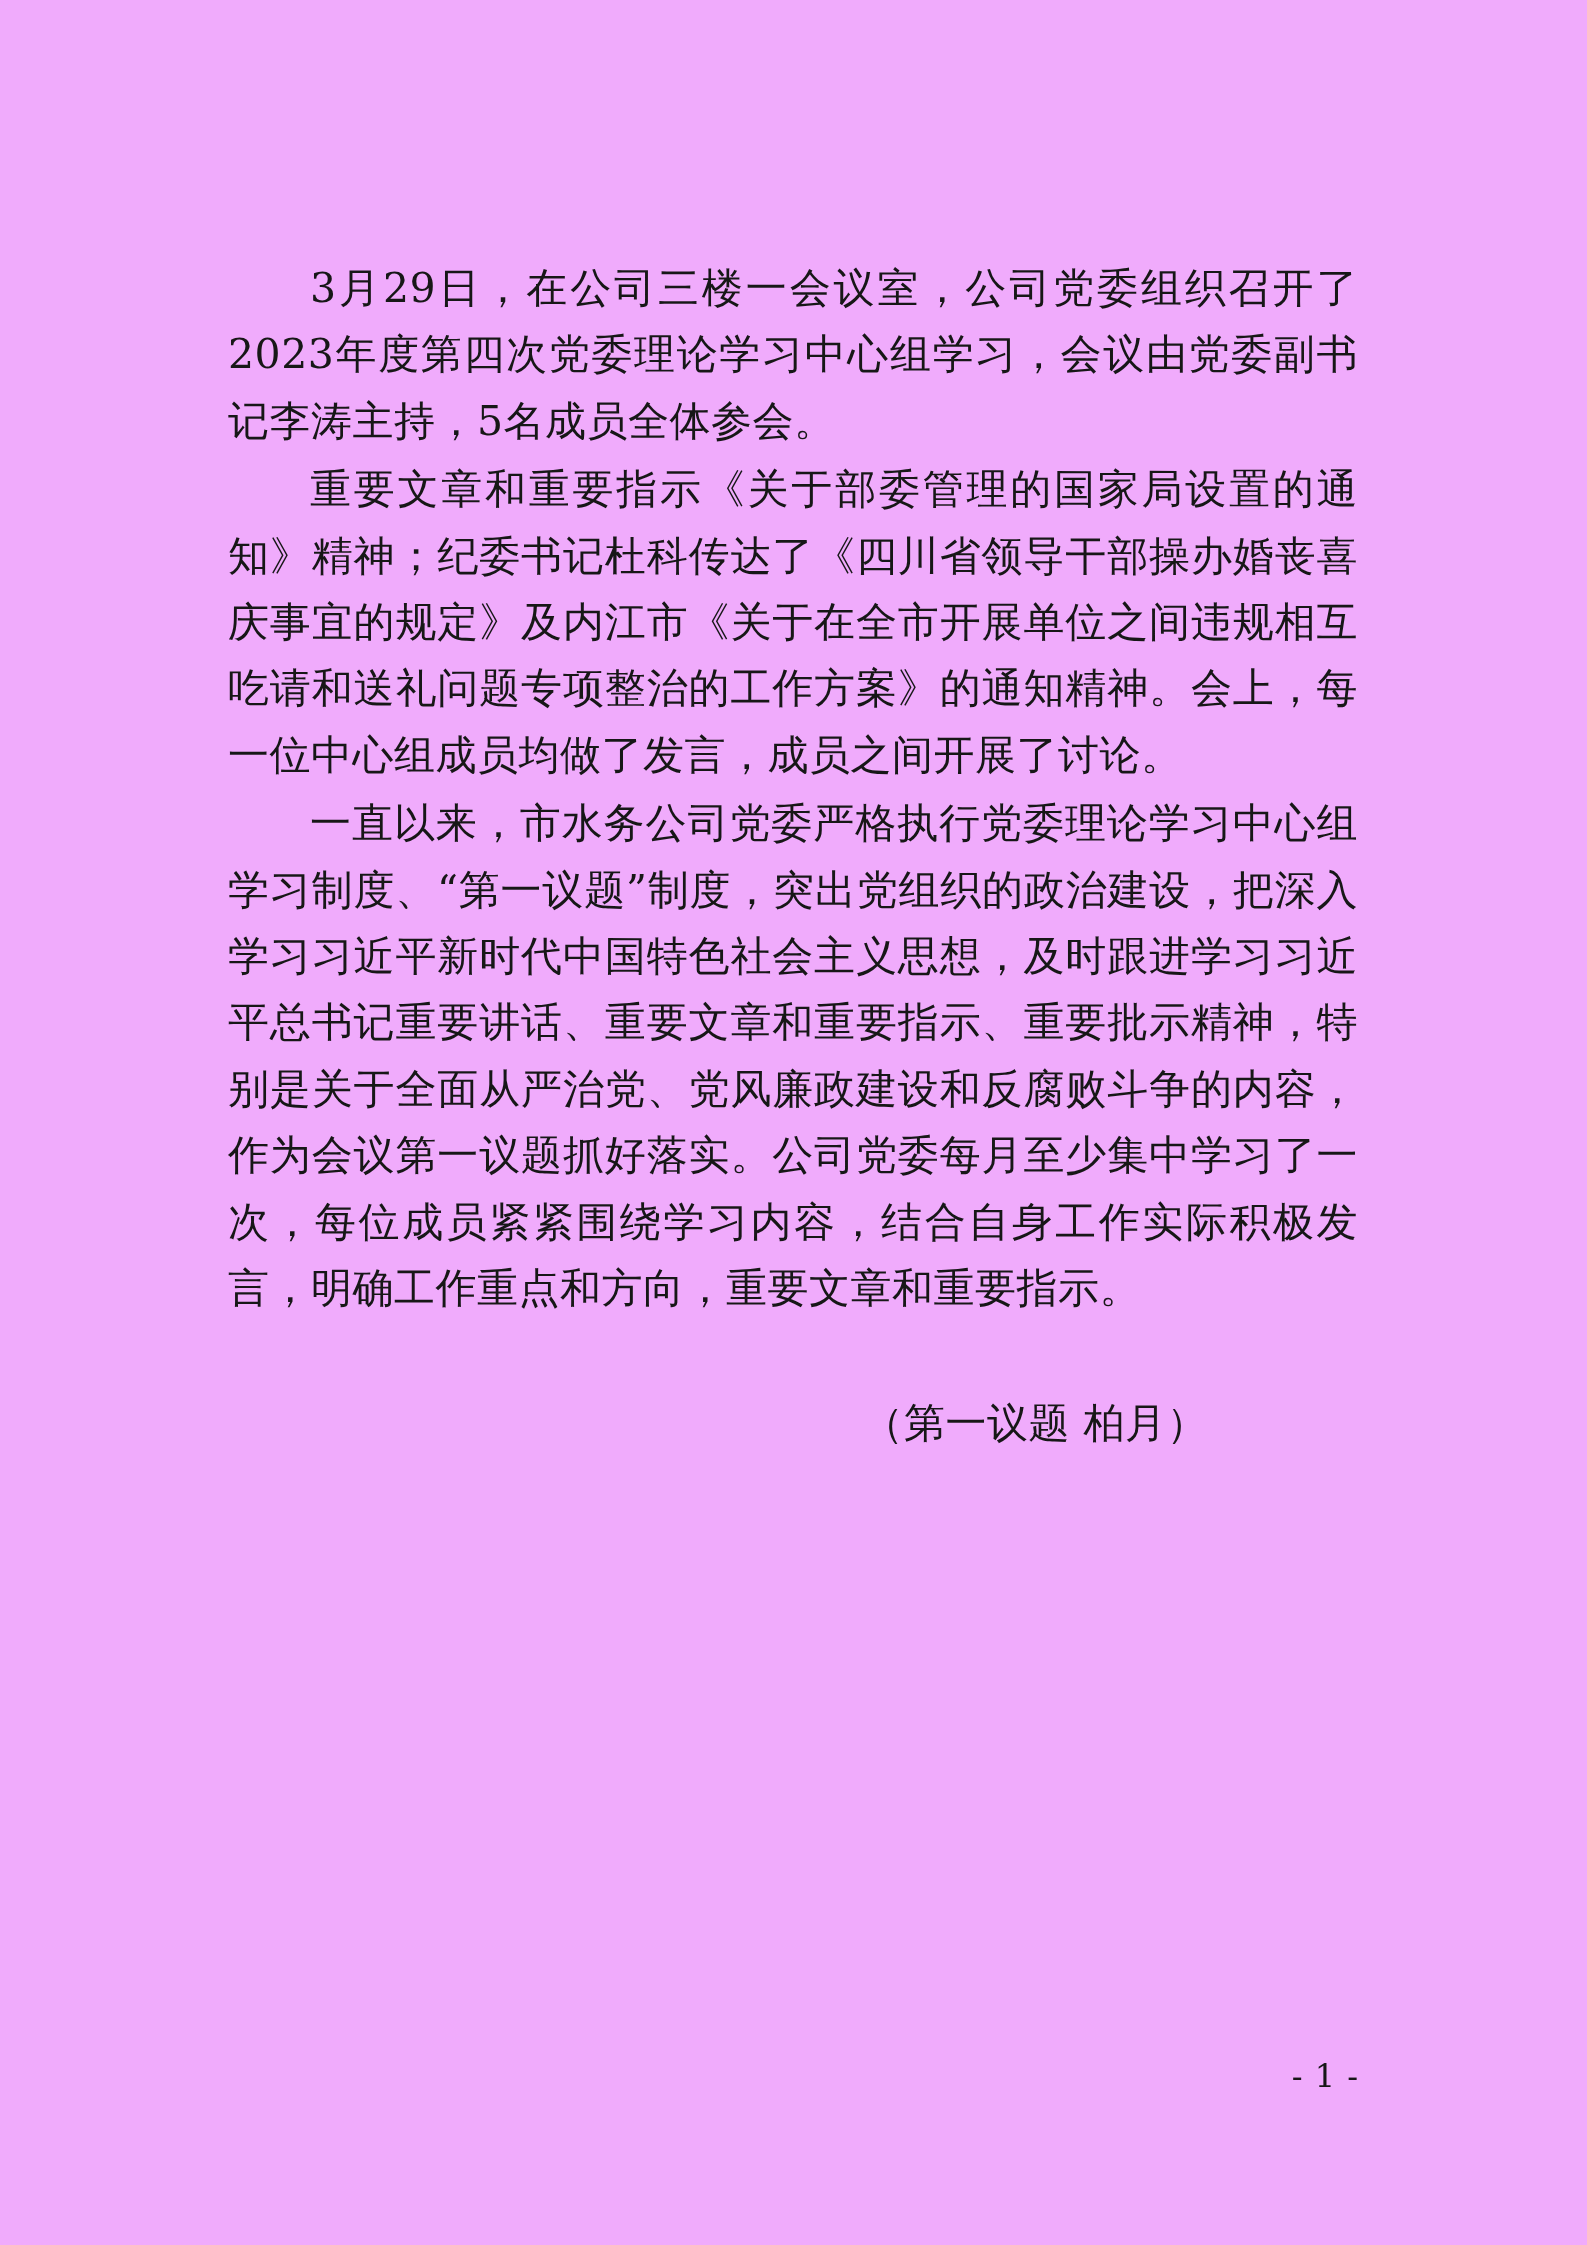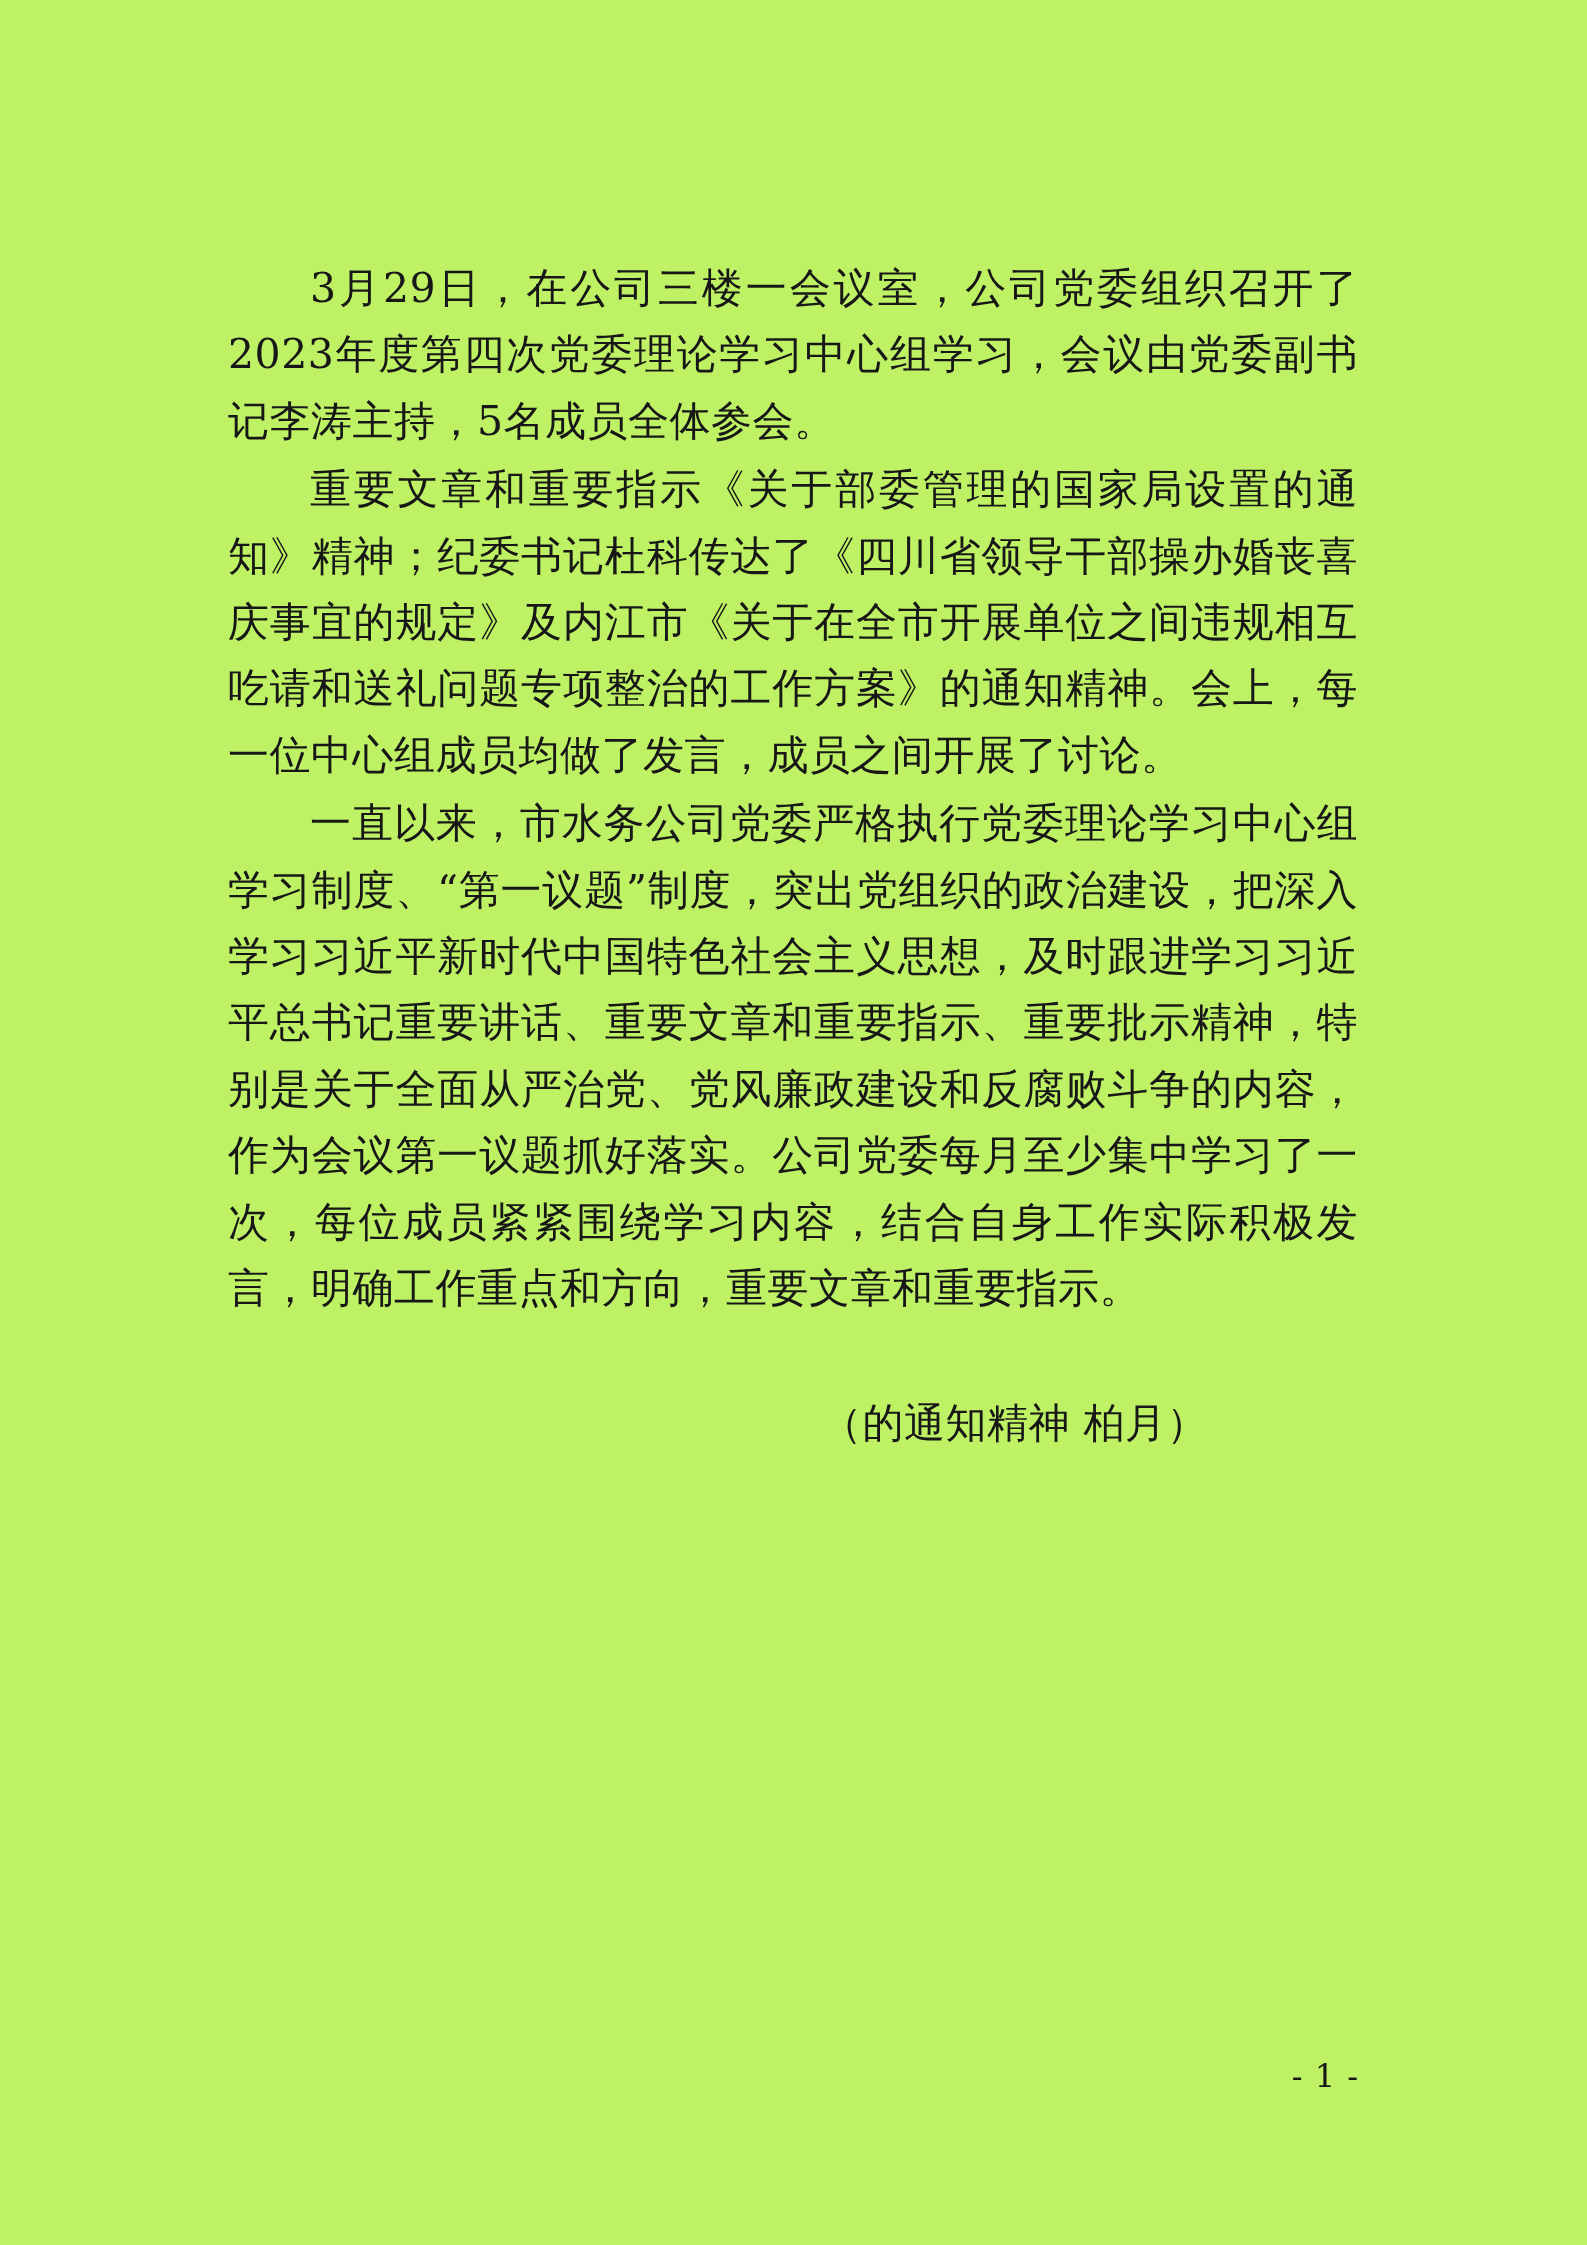--- a/index.html
+++ b/index.html
@@ -14,21 +14,21 @@
     color: #1a1a1a;
     position: relative;
     overflow: hidden;
   }
   .page {
     position: absolute;
     top: 0;
     left: 0;
     width: 1587px;
     height: 2245px;
-    background: #bef264;
+    background: #f0abfc;
     box-sizing: border-box;
   }
   .doc-body {
     position: absolute;
     left: 228px;
     top: 255px;
     width: 1130px;
   }
   .para {
     font-size: 41px;
@@ -68,20 +68,20 @@
 
   <div class="doc-body">
 
     <p class="para">3月29日，在公司三楼一会议室，公司党委组织召开了2023年度第四次党委理论学习中心组学习，会议由党委副书记李涛主持，5名成员全体参会。</p>
 
     <p class="para">重要文章和重要指示《关于部委管理的国家局设置的通知》精神；纪委书记杜科传达了《四川省领导干部操办婚丧喜庆事宜的规定》及内江市《关于在全市开展单位之间违规相互吃请和送礼问题专项整治的工作方案》的通知精神。会上，每一位中心组成员均做了发言，成员之间开展了讨论。</p>
 
     <p class="para">一直以来，市水务公司党委严格执行党委理论学习中心组学习制度、“第一议题”制度，突出党组织的政治建设，把深入学习习近平新时代中国特色社会主义思想，及时跟进学习习近平总书记重要讲话、重要文章和重要指示、重要批示精神，特别是关于全面从严治党、党风廉政建设和反腐败斗争的内容，作为会议第一议题抓好落实。公司党委每月至少集中学习了一次，每位成员紧紧围绕学习内容，结合自身工作实际积极发言，明确工作重点和方向，重要文章和重要指示。</p>
 
     <div class="signature-block">
-      <span class="signature">（的通知精神    柏月）</span>
+      <span class="signature">（第一议题    柏月）</span>
     </div>
 
   </div>
 
   <div class="page-number">- 1 -</div>
 
 </div>
 
 </body></html>

